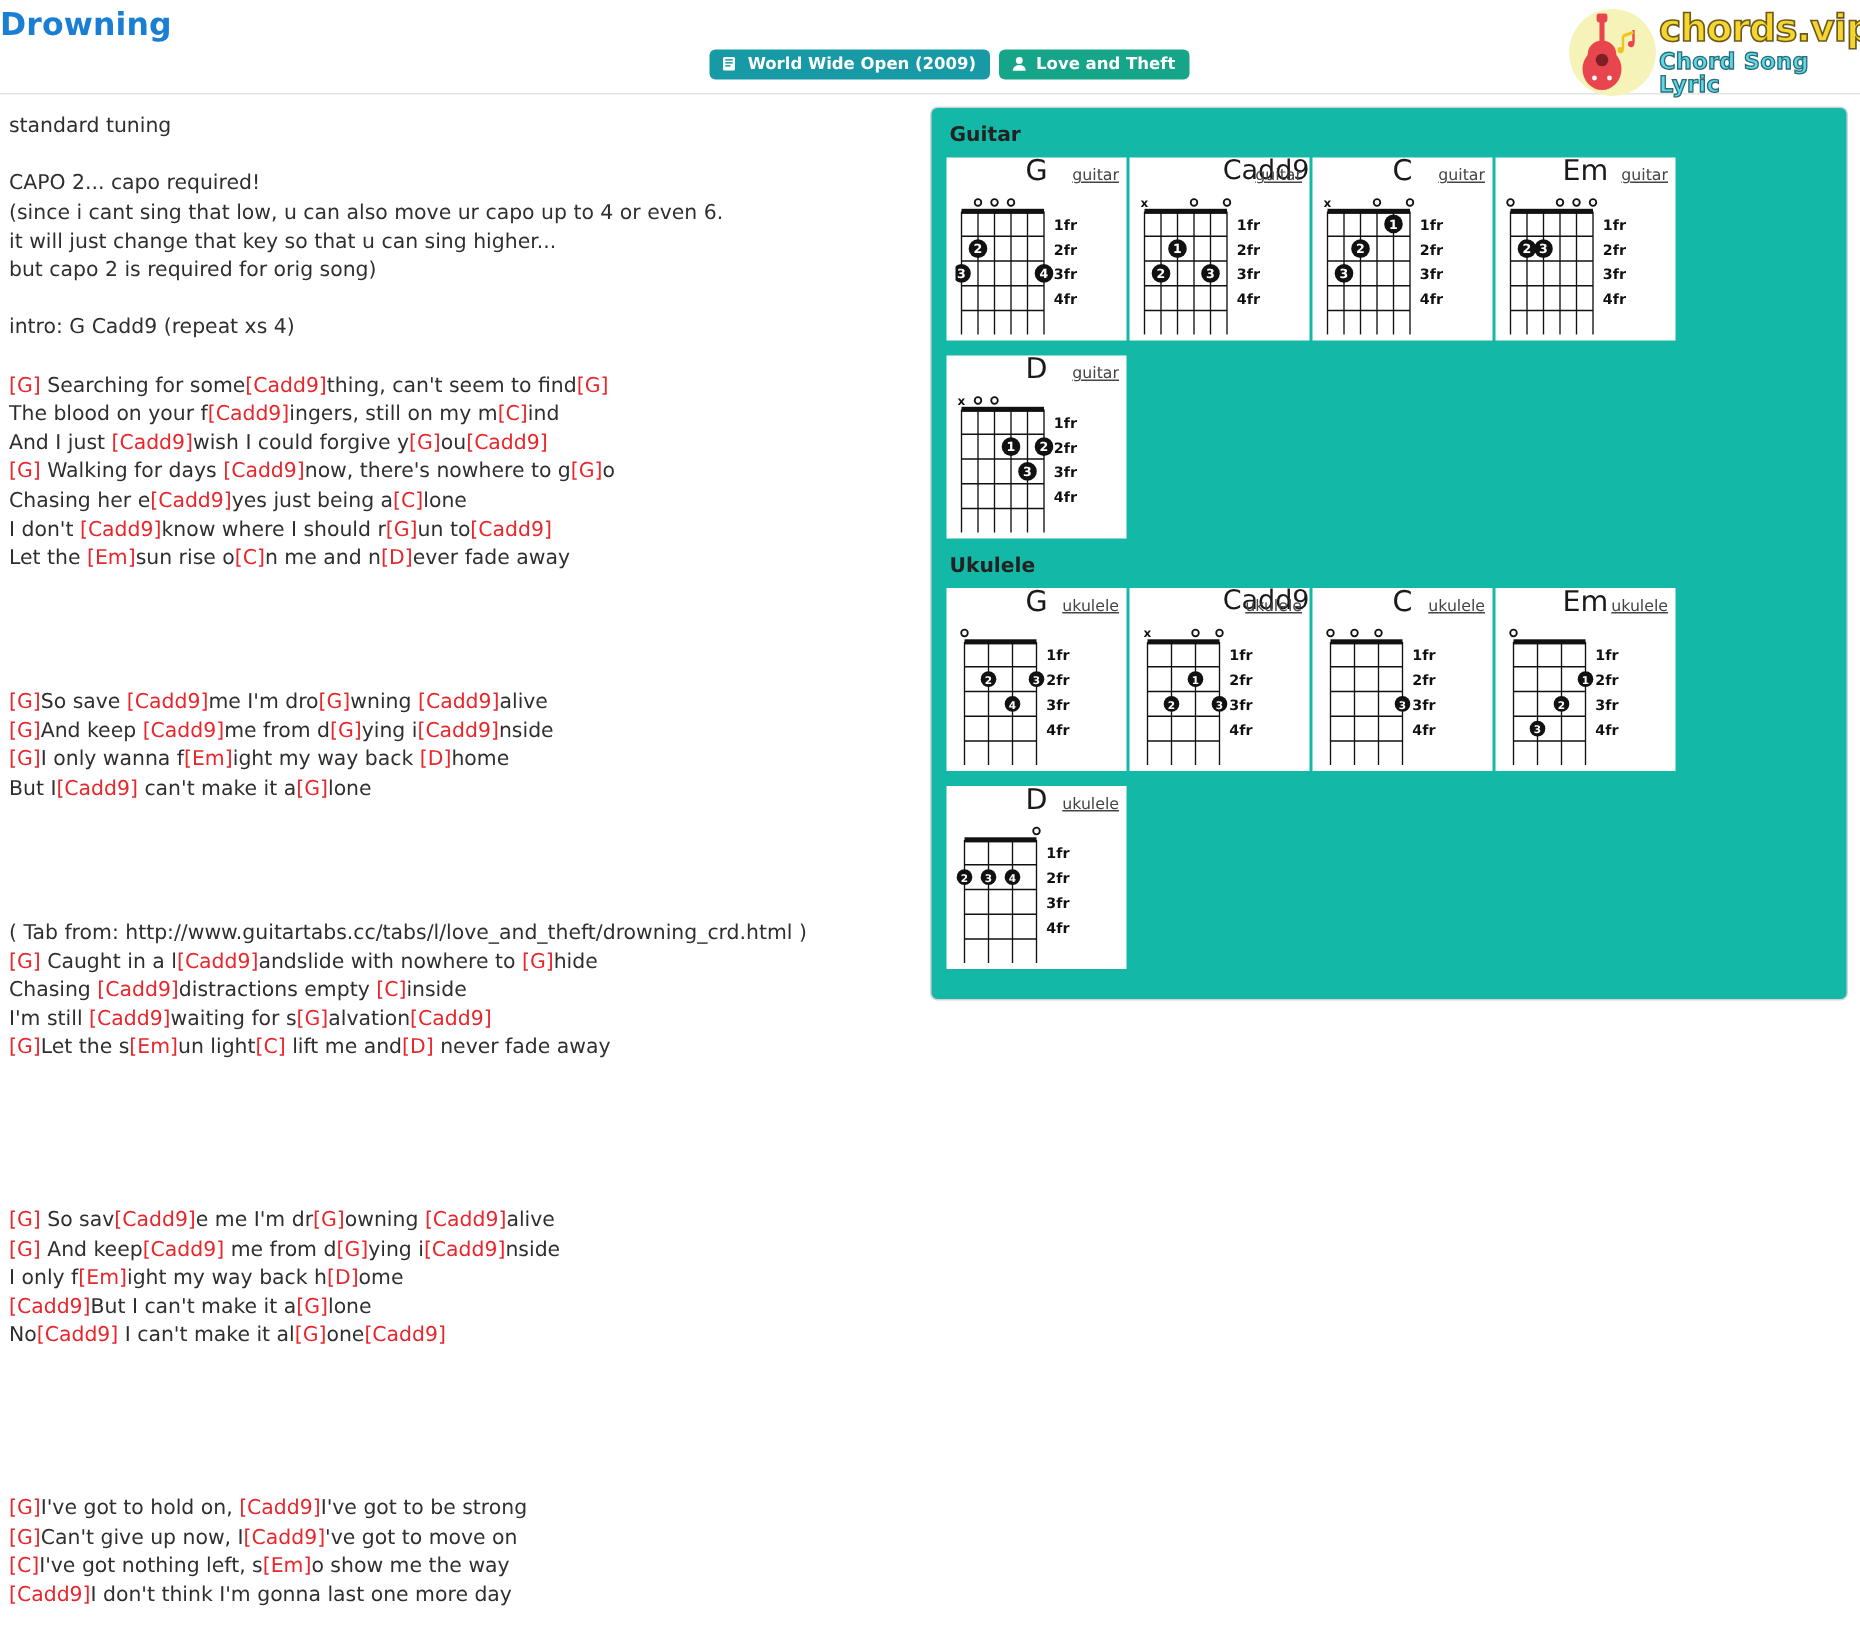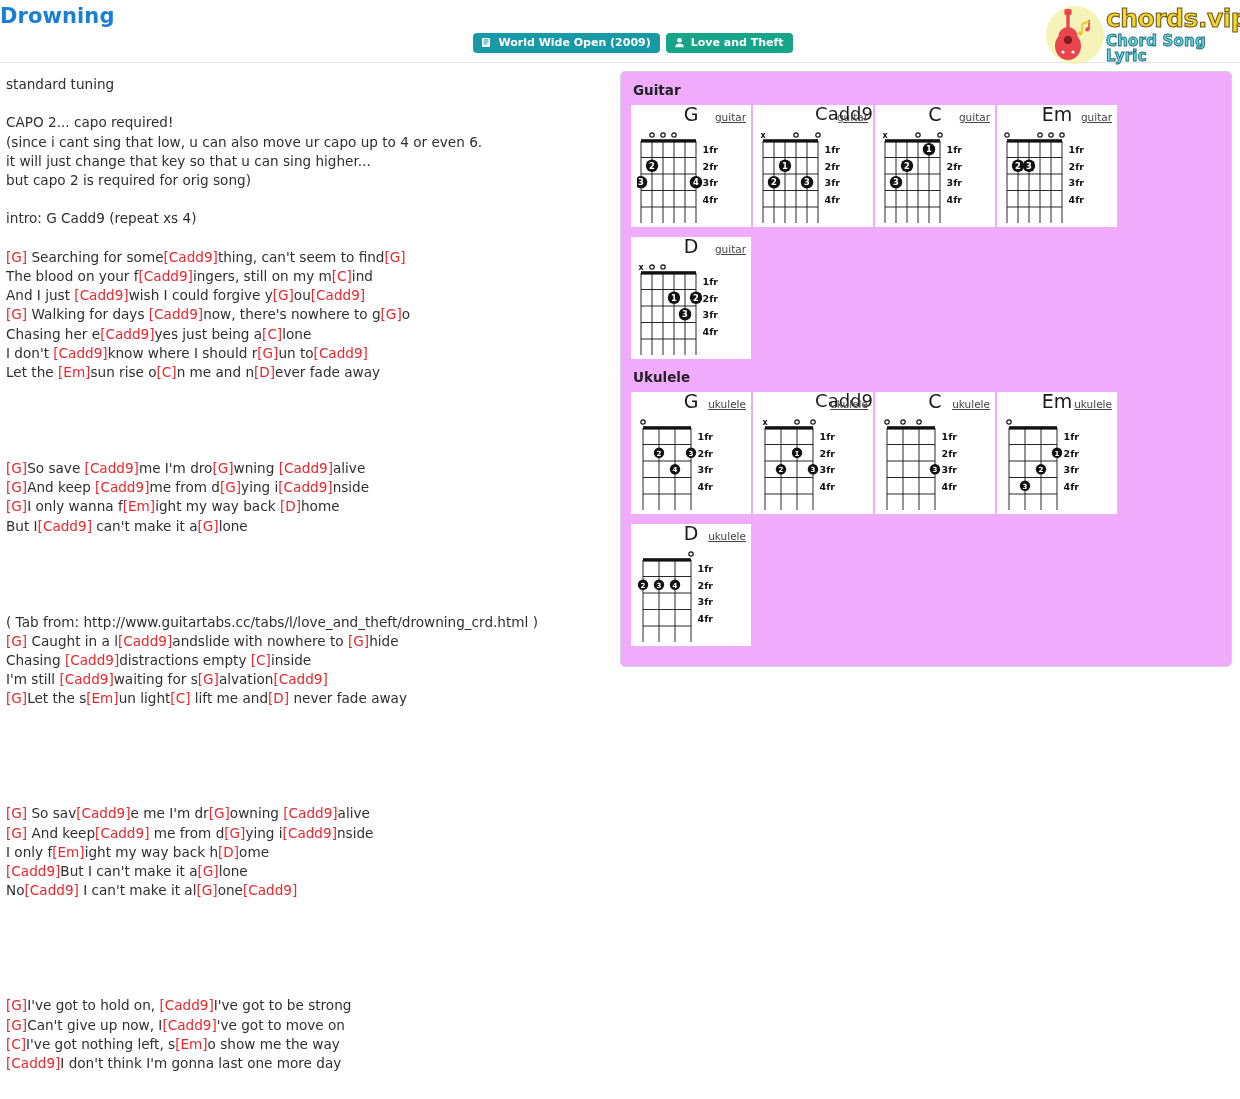--- a/index.html
+++ b/index.html
@@ -91,21 +91,21 @@
     line-height:19.2px;
     white-space:pre-wrap;
     color:#2f2f2f;
   }
   .lyrics .ch{color:#e8272c;}
   .blankline{height:19.2px;}
   
   .panel{
     border:1px solid #cfd4d8;
     border-radius:5px;
-    background:#f0abfc;
+    background:#14b8a6;
     padding:8px 10px 10px 10px;
     box-sizing:border-box;
   }
   .panel h3{
     margin:2px 0 7px 2px;
     font-size:13.5px;
     font-weight:bold;
     color:#222;
   }
   .chord-row{

